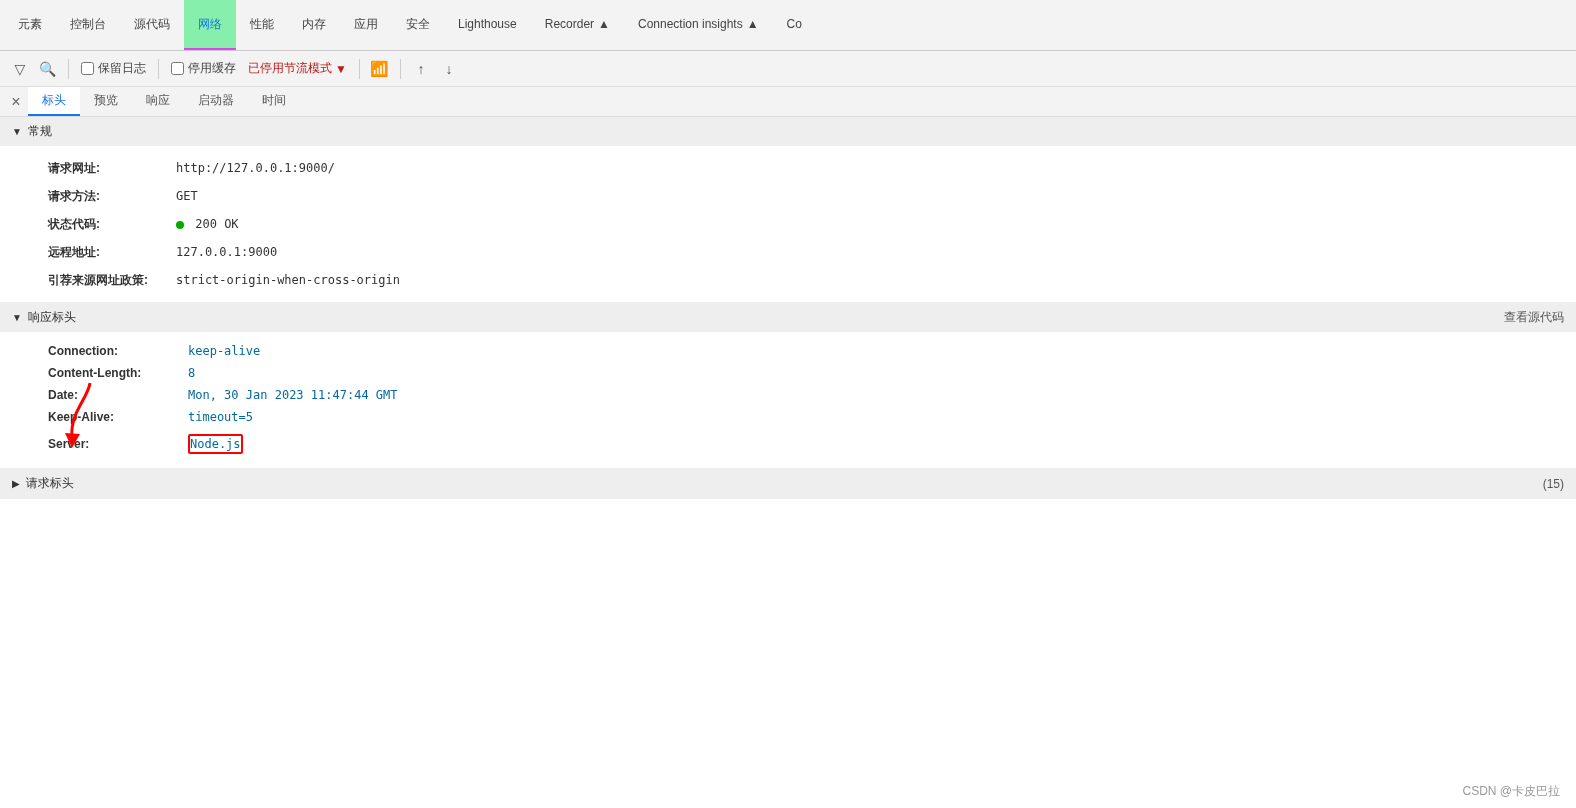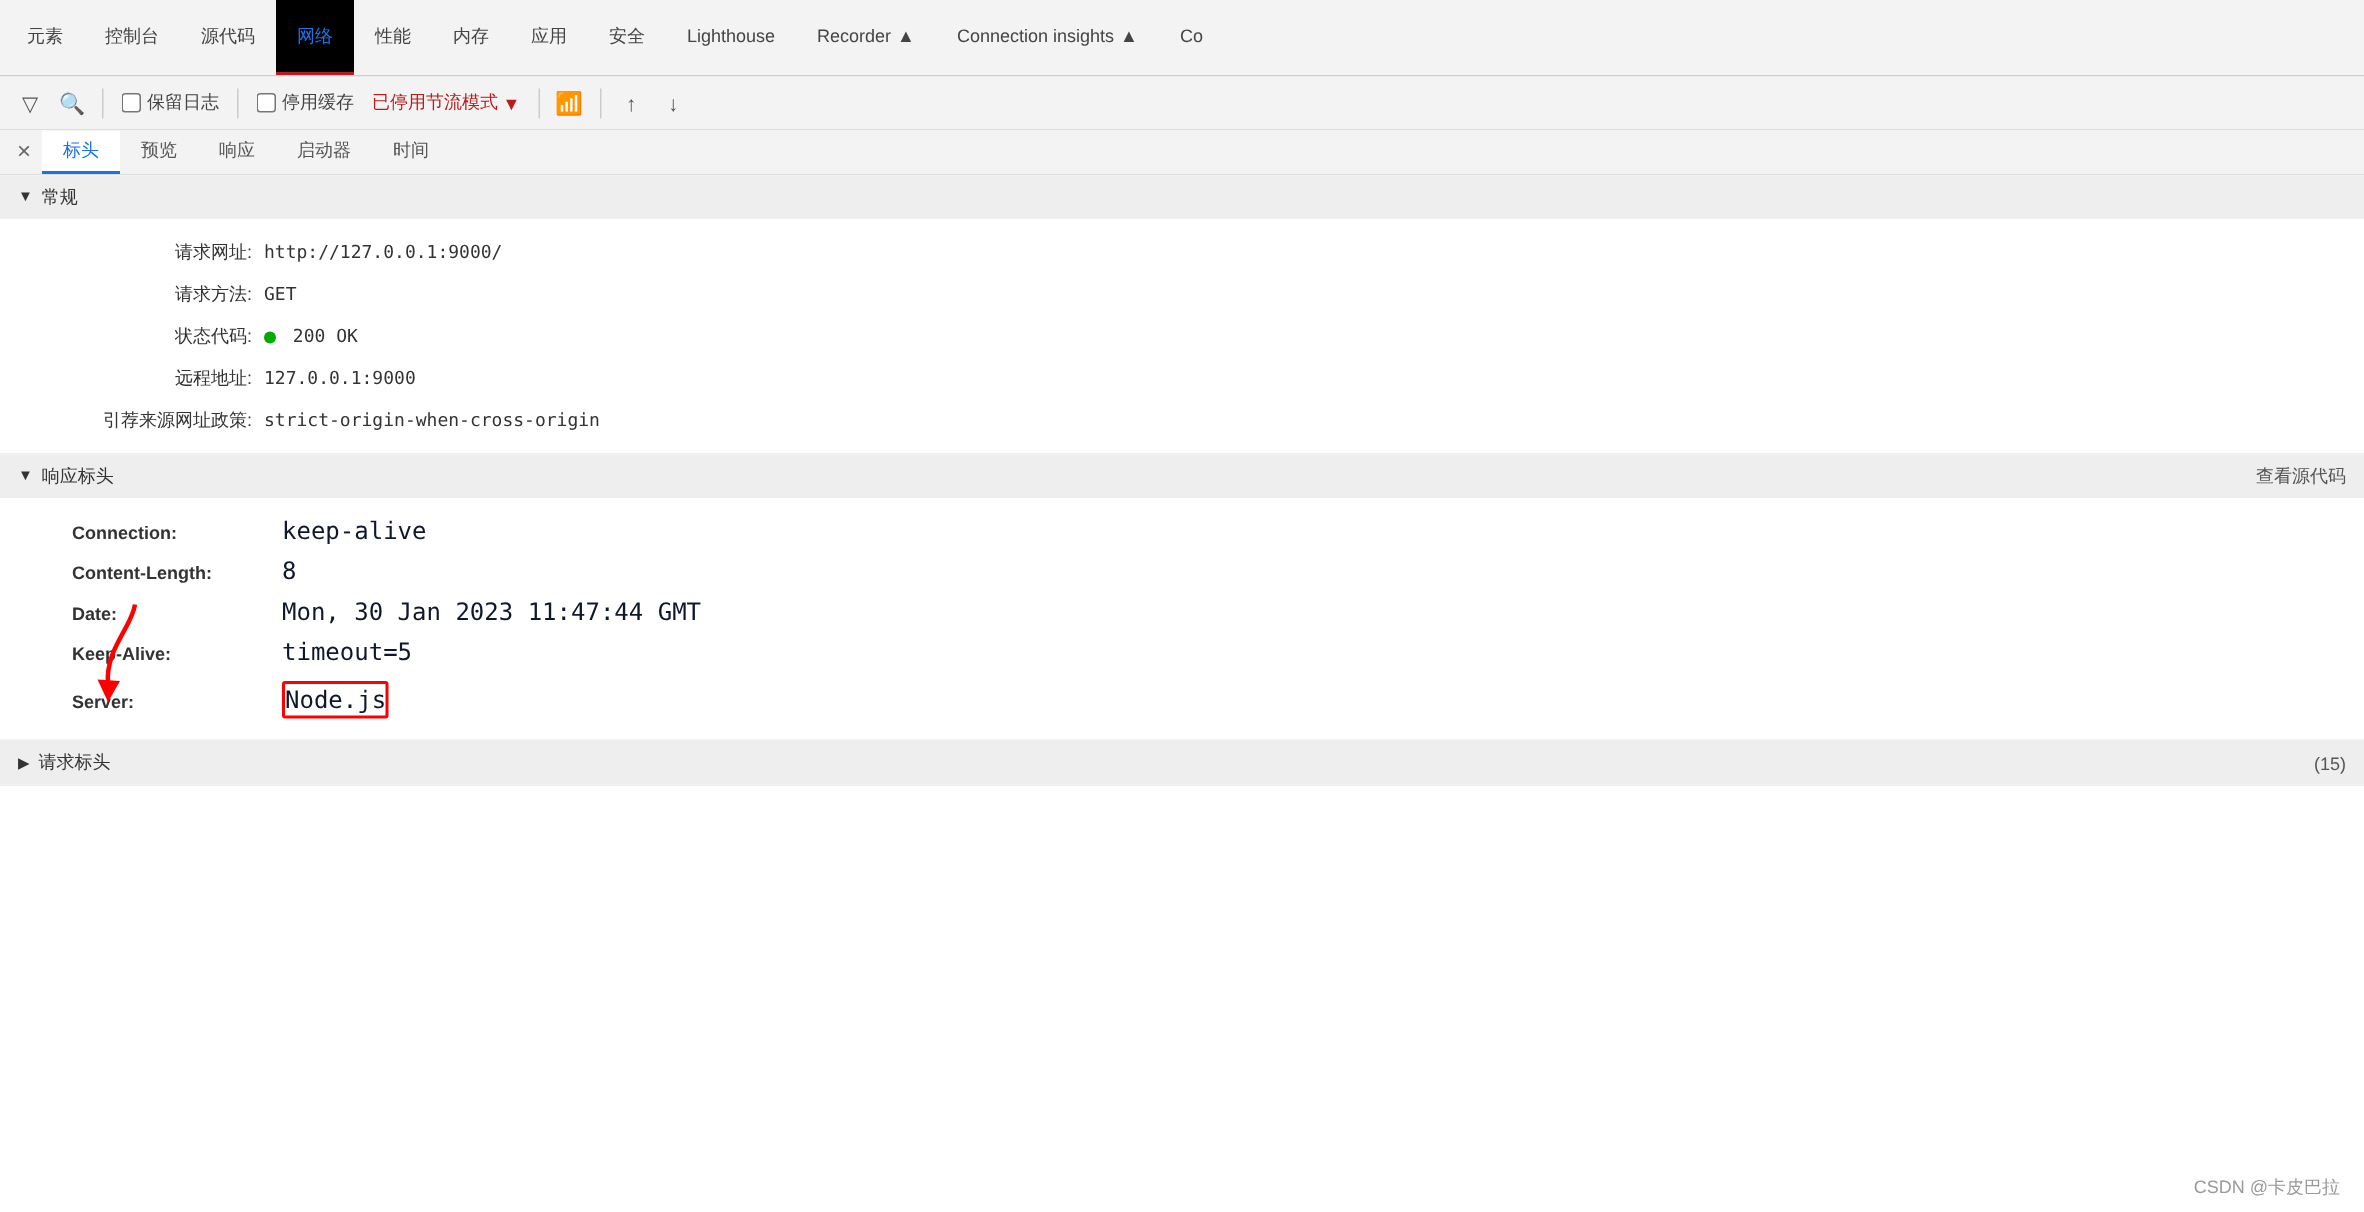--- a/index.html
+++ b/index.html
@@ -29,22 +29,22 @@
       padding: 0 14px;
       font-size: 12px;
       color: #444;
       cursor: pointer;
       white-space: nowrap;
       border-bottom: 2px solid transparent;
       position: relative;
     }
     .tab-item.active {
       color: #1a73e8;
-      border-bottom: 2px solid #b91c1c;
-      background: #000000;
+      border-bottom: 2px solid #d946ef;
+      background: #86efac;
     }
     .tab-item .badge {
       display: inline-flex;
       align-items: center;
       margin-left: 4px;
     }
 
     
     .toolbar {
       display: flex;
@@ -213,25 +213,24 @@
     }
 
     .field-row {
       display: flex;
       align-items: baseline;
       padding: 5px 12px 5px 48px;
       font-size: 12px;
       line-height: 1.5;
     }
     .field-name {
-      font-weight: normal;
+      font-weight: bold;
       color: #333;
       min-width: 120px;
       margin-right: 8px;
-      text-align: right;
     }
     .field-value {
       color: #333;
       font-family: monospace;
     }
     .field-value.monospace {
       font-family: monospace;
       font-size: 12px;
     }
     .status-dot {
@@ -250,23 +249,23 @@
       align-items: baseline;
       padding: 4px 12px 4px 48px;
       font-size: 12px;
     }
     .response-header-name {
       font-weight: bold;
       color: #333;
       min-width: 140px;
     }
     .response-header-value {
-      color: #0f172a;
+      color: #0369a1;
       font-family: monospace;
-      font-size: 16px;
+      font-size: 12px;
     }
 
     
     .highlight-box {
       border: 2px solid red;
       display: inline-block;
       padding: 1px 0;
       border-radius: 2px;
     }
 

